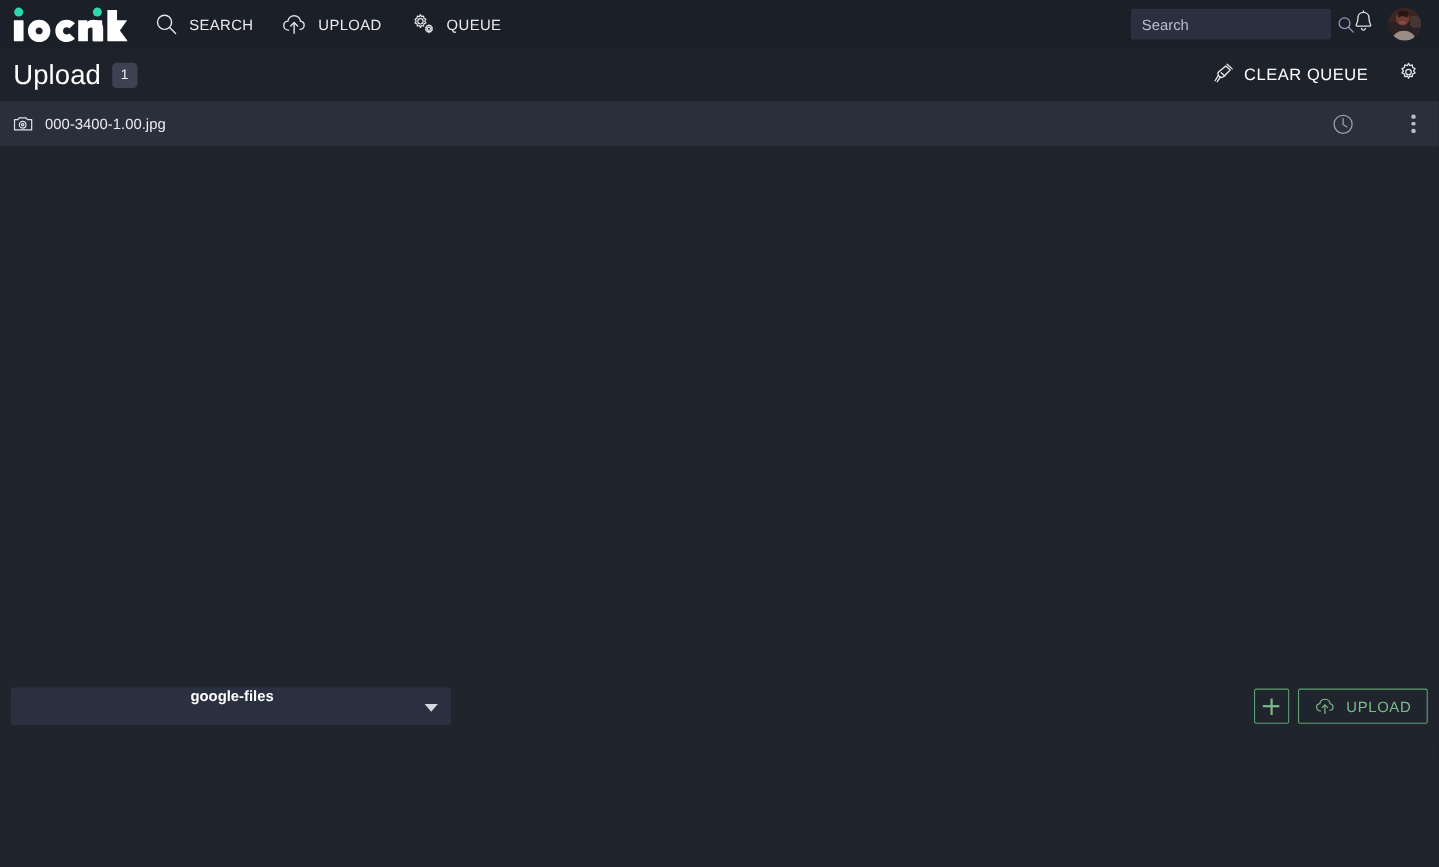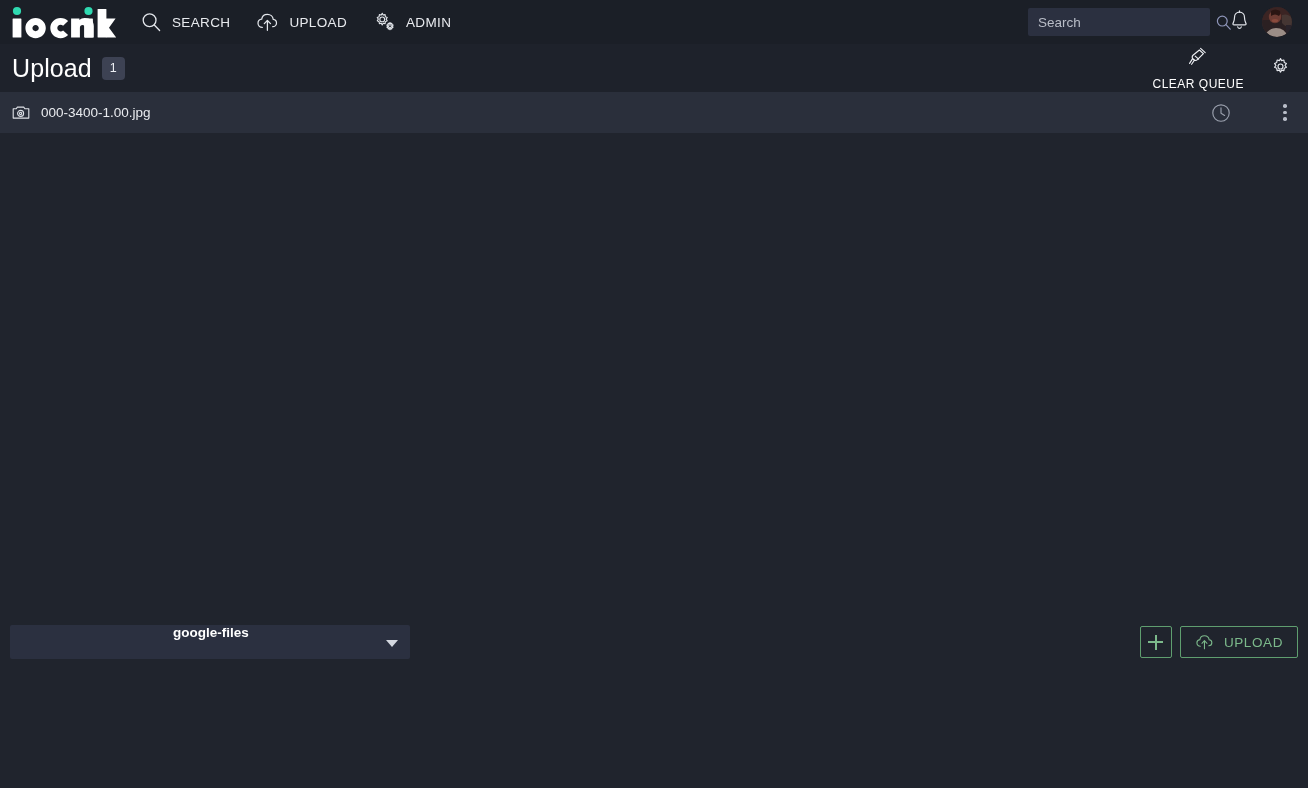--- a/index.html
+++ b/index.html
@@ -163,27 +163,26 @@
     margin-left: auto;
     display: flex;
     align-items: center;
     gap: 0;
   }
   .clear-queue {
     display: flex;
     align-items: center;
     gap: 8px;
     color: #ffffff;
-    font-size: 12px;
+    font-size: 15px;
     letter-spacing: 0.5px;
     padding: 6px 8px;
     cursor: pointer;
     user-select: none;
     white-space: nowrap;
-    flex-direction: column;
   }
   .gear-btn {
     width: 32px; height: 32px;
     display: flex; align-items: center; justify-content: center;
     cursor: pointer;
     margin-left: 12px;
   }
 
   
   .filelist { flex: 0 0 auto; text-align: right; }
@@ -373,21 +372,21 @@
         <span class="ico">
           <svg width="26" height="24" viewBox="0 0 26 24">
             <g fill="none" stroke="#e3e6eb" stroke-width="1.2">
               <circle cx="10.0" cy="9.2" r="2.6"></circle>
               <path d="M10.0 2.6 l1.0 1.9 2.1-0.5 0.3 2.2 2.0 0.9-1.2 1.8 1.2 1.8-2.0 0.9-0.3 2.2-2.1-0.5-1.0 1.9-1.0-1.9-2.1 0.5-0.3-2.2-2.0-0.9 1.2-1.8-1.2-1.8 2.0-0.9 0.3-2.2 2.1 0.5z" stroke-linejoin="round"></path>
               <circle cx="18.4" cy="16.6" r="1.6"></circle>
               <path d="M18.4 12.6 l0.65 1.15 1.3-0.3 0.2 1.35 1.2 0.55-0.72 1.1 0.72 1.1-1.2 0.55-0.2 1.35-1.3-0.3-0.65 1.15-0.65-1.15-1.3 0.3-0.2-1.35-1.2-0.55 0.72-1.1-0.72-1.1 1.2-0.55 0.2-1.35 1.3 0.3z" stroke-linejoin="round"></path>
             </g>
           </svg>
         </span>
-        <span>ADMIN</span>
+        <span>QUEUE</span>
       </div>
 
     </div>
 
     <div class="topbar-right">
 
       <div class="searchbox">
         <input type="text" value="" placeholder="Search" style="">
         <span class="s-ico">
           <svg width="17" height="17" viewBox="0 0 17 17">

